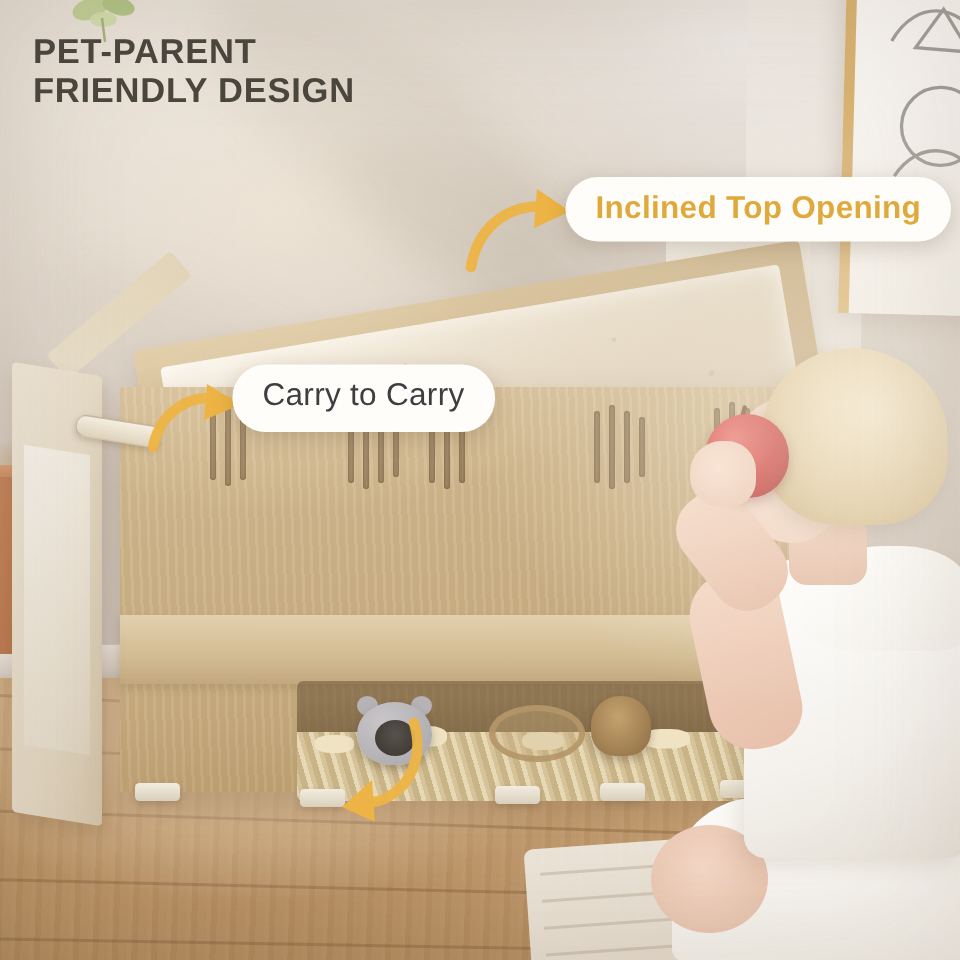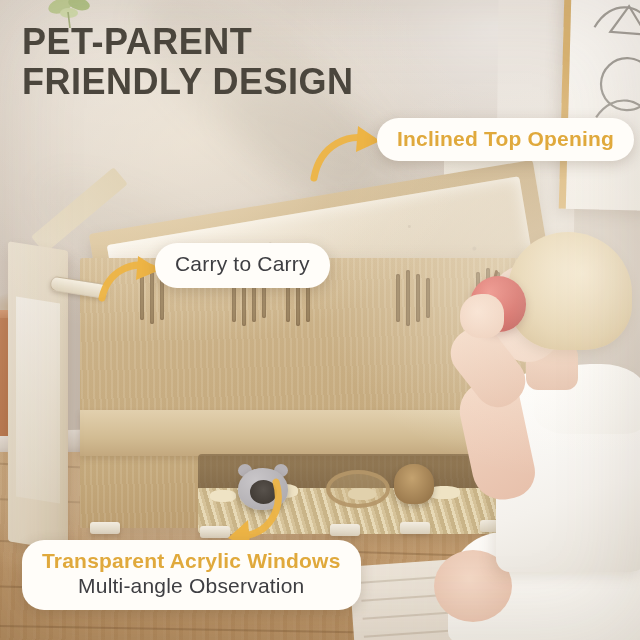--- a/index.html
+++ b/index.html
@@ -286,33 +286,33 @@
   }
   .vignette{
     position:absolute;inset:0;pointer-events:none;
     box-shadow:inset 0 0 90px rgba(120,95,70,.16);
   }
 
   
   #heading{
     position:absolute;left:22px;top:22px;width:440px;
     font-weight:900;letter-spacing:.5px;color:#4b463d;
-    font-size:36px;line-height:1.12;
+    font-size:23px;line-height:1.12;
     text-transform:uppercase;
   }
   #heading .l2{display:block;}
 
   
   .pill{
     position:absolute;
     background:#fffdf9;
     border-radius:22px;
     box-shadow:0 4px 14px rgba(90,70,45,.22);
     padding:8px 20px 10px 20px;
-    text-align:center;
+    text-align:left;
     white-space:nowrap;
   }
   .pill .t1{
     display:block;color:#e0a93c;font-weight:800;
     font-size:21px;line-height:1.2;letter-spacing:.2px;
   }
   .pill .t2{
     display:block;color:#3e3e42;font-weight:400;
     font-size:21px;line-height:1.28;letter-spacing:.2px;
   }
@@ -502,18 +502,14 @@
   </svg>
 
   <div class="pill" id="pill-top">
     <span class="t1">Inclined Top Opening</span>
   </div>
 
   <div class="pill" id="pill-mid">
     <span class="t2">Carry to Carry</span>
   </div>
 
-  <div class="pill" id="pill-bot">
-    <span class="t1">Transparent Acrylic Windows</span>
-    <span class="t2">Multi-angle Observation</span>
-  </div>
 
 </div>
 
 </body></html>

